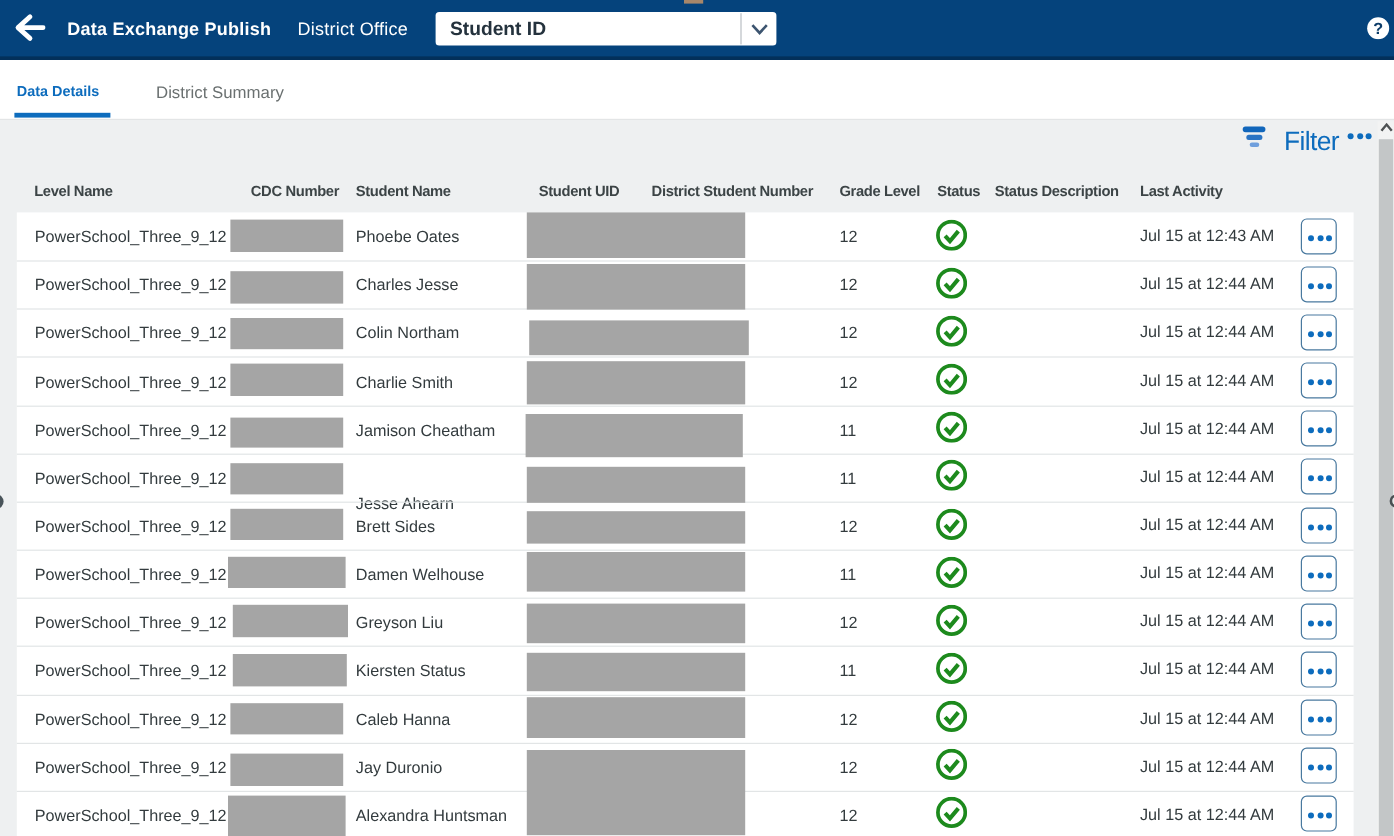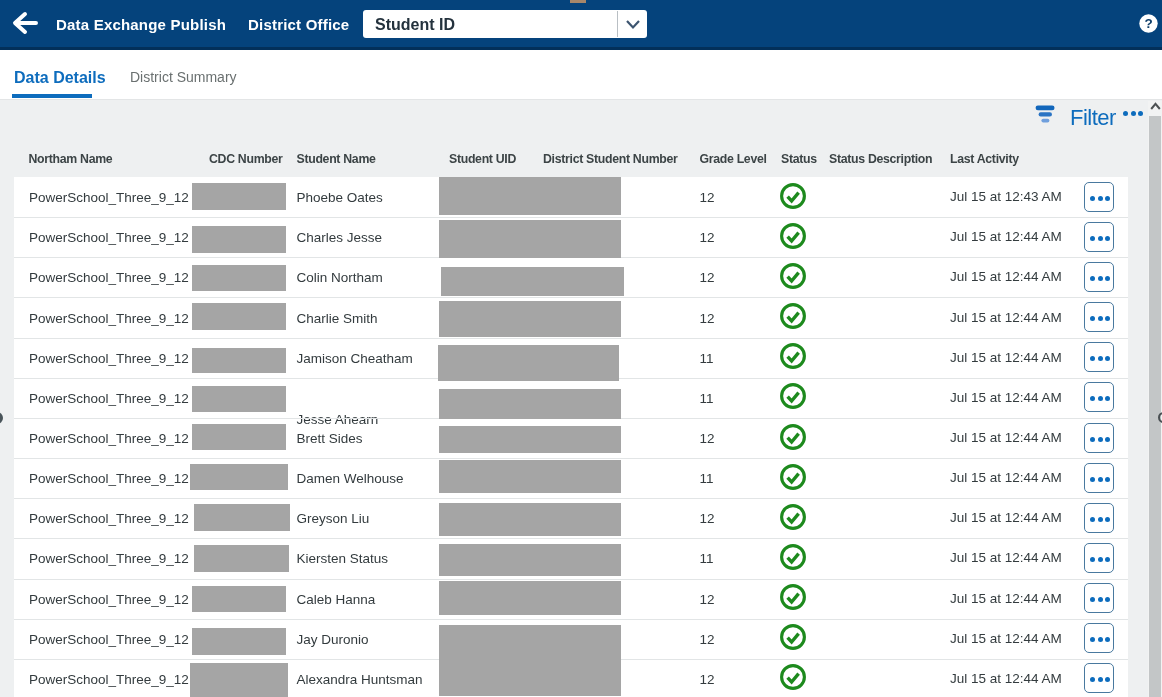--- a/index.html
+++ b/index.html
@@ -1,22 +1,22 @@
 <!DOCTYPE html>
 <html><head><meta charset="utf-8"><style>
 *{margin:0;padding:0;box-sizing:border-box}
 html,body{width:1162px;height:697px;overflow:hidden;font-family:"Liberation Sans",sans-serif;background:#eef0f1}
 .nav{position:absolute;left:0;top:0;width:1162px;height:50px;background:#05437c;border-bottom:3px solid #03305a}
 .navtitle{position:absolute;left:56px;top:16px;font-size:15px;font-weight:bold;color:#fff;letter-spacing:0.2px}
-.navoffice{position:absolute;left:248px;top:16px;font-size:15px;font-weight:bold;color:#fff;letter-spacing:0.2px}
+.navoffice{position:absolute;left:248px;top:16px;font-size:15px;font-weight:normal;color:#fff;letter-spacing:0.2px}
 .dd{position:absolute;left:363px;top:10px;width:284px;height:28px;background:#fff;border-radius:3px}
 .ddtext{position:absolute;left:12px;top:6px;font-size:16px;font-weight:bold;color:#24323d}
 .ddsep{position:absolute;left:254px;top:1px;width:1px;height:26px;background:#b9bfc4}
 .tabs{position:absolute;left:0;top:50px;width:1162px;height:50px;background:#fff;border-bottom:1px solid #e3e5e6}
-.tab1{position:absolute;left:14px;top:18.5px;font-size:16px;font-weight:bold;color:#0d6cbd}
+.tab1{position:absolute;left:14px;top:18.5px;font-size:12px;font-weight:bold;color:#0d6cbd}
 .tab2{position:absolute;left:130px;top:18.5px;font-size:14px;color:#6a7070}
 .tabline{position:absolute;left:12px;top:44px;width:80px;height:4px;background:#0d6cbd}
 .content{position:absolute;left:0;top:101px;width:1162px;height:596px;background:#eef0f1}
 .filter-txt{position:absolute;left:1070px;top:105px;font-size:22px;letter-spacing:-0.5px;color:#0d6cbd}
 .hdr{position:absolute;top:151.5px;font-size:12.3px;letter-spacing:-0.3px;font-weight:bold;color:#3c4446;white-space:nowrap}
 .tbl{position:absolute;left:14px;top:177px;width:1114px;height:520px;background:#fff}
 .row-sep{position:absolute;left:14px;width:1114px;height:1px;background:#e2e5e6}
 .cell{position:absolute;font-size:13.5px;color:#333b3e;white-space:nowrap}
 .blk{position:absolute;background:#a5a5a5}
 .ck{position:absolute;left:780px;width:26px;height:26px}
@@ -52,21 +52,21 @@
     <rect x="0.6" y="1.5" width="18.9" height="4.7" rx="2.3" fill="#1166bb"></rect>
     <rect x="3.6" y="8.3" width="13.4" height="4.3" rx="2.1" fill="#2a74c4"></rect>
     <rect x="6.4" y="14.7" width="8" height="3.8" rx="1.9" fill="#6f9fdd"></rect>
   </svg>
 <div class="filter-txt">Filter</div>
 <div style="position:absolute;left:1123px;top:111px;width:20px;height:6px">
 <div style="position:absolute;left:0;top:0;width:5px;height:5px;border-radius:50%;background:#0d6cbd"></div>
 <div style="position:absolute;left:7.5px;top:0;width:5px;height:5px;border-radius:50%;background:#0d6cbd"></div>
 <div style="position:absolute;left:15px;top:0;width:5px;height:5px;border-radius:50%;background:#0d6cbd"></div>
   </div>
-<div class="hdr" style="left:28.5px">Northam Name</div>
+<div class="hdr" style="left:28.5px">Level Name</div>
 <div class="hdr" style="left:209px">CDC Number</div>
 <div class="hdr" style="left:296.5px">Student Name</div>
 <div class="hdr" style="left:449px">Student UID</div>
 <div class="hdr" style="left:543px">District Student Number</div>
 <div class="hdr" style="left:699.5px">Grade Level</div>
 <div class="hdr" style="left:781px">Status</div>
 <div class="hdr" style="left:829px">Status Description</div>
 <div class="hdr" style="left:950px">Last Activity</div>
 <div class="cell" style="left:29px;top:190.1px">PowerSchool_Three_9_12</div>
 <div class="cell" style="left:296.5px;top:190.1px">Phoebe Oates</div>

